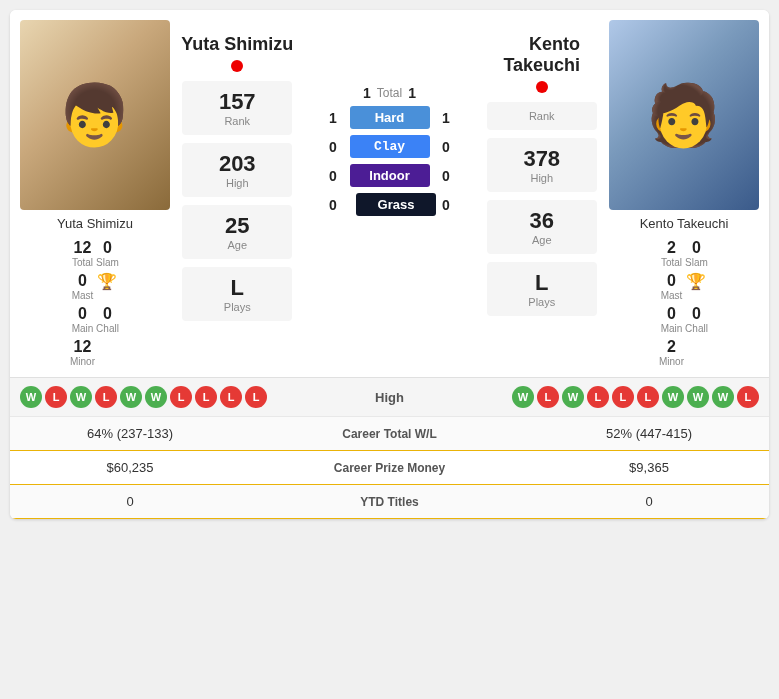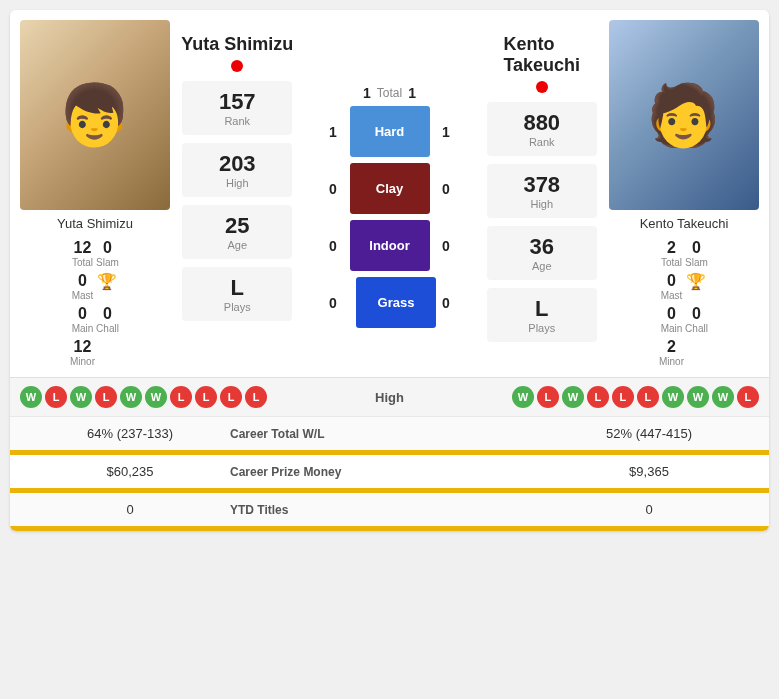--- a/index.html
+++ b/index.html
@@ -129,34 +129,34 @@
       color: #888;
     }
     .surface-row {
       display: flex;
       align-items: center;
       justify-content: space-between;
       padding: 3px 10px;
       font-size: 13px;
     }
     .surface-btn {
-      padding: 18px 18px;
+      padding: 4px 18px;
       border: none;
       border-radius: 3px;
       color: #fff;
       font-size: 13px;
       font-weight: bold;
       cursor: pointer;
       min-width: 80px;
       text-align: center;
     }
     .btn-hard { background: #4a90d9; }
-    .btn-clay { background: #7f1d1d; }
+    .btn-clay { background: #3b82f6; font-family: Liberation Mono, monospace; }
     .btn-indoor { background: #4c1d95; }
-    .btn-grass { background: #1d4ed8; margin-left: 13px; }
+    .btn-grass { background: #0f172a; margin-left: 13px; }
     .score-num {
       font-size: 14px;
       font-weight: bold;
       color: #222;
       width: 20px;
       text-align: center;
     }
     .left-col {
       display: flex;
       flex-direction: column;
@@ -214,35 +214,36 @@
     
     .stats-table {
       width: 100%;
       border-top: 1px solid #e8e8e8;
     }
     .stats-row {
       display: flex;
       align-items: center;
       justify-content: space-between;
       padding: 9px 20px;
-      border-bottom: 5px solid #eab308;
+      border-bottom: 1px solid #eab308;
       background: #fff;
     }
     .stats-row:nth-child(odd) { background: #fafafa; }
     .stats-val {
       font-size: 13px;
       color: #333;
       width: 200px;
       text-align: center;
     }
     .stats-mid-label {
       font-size: 12px;
       font-weight: bold;
       color: #555;
       flex: 1;
+      text-align: center;
     }
   </style>
 </head>
 <body>
 
 <div class="main-card">
 
   <div class="players-section">
 
     <div class="player-left">
@@ -334,27 +335,26 @@
           <div class="surface-row">
     <span class="score-num">0</span>
     <button class="surface-btn btn-grass">Grass</button>
     <span class="score-num">0</span>
   </div>
         </div>
     </div>
 
     <div class="right-col">
       <div class="player-header">
-        <div class="player-name-title" style="text-align:left;">Kento<br>Takeuchi</div>
+        <div class="player-name-title" style="text-align:right;">Kento<br>Takeuchi</div>
         <div style="display:flex;justify-content:center;margin:3px 0;">
           <span class="flag-dot"></span>
         </div>
       </div>
       <div class="stat-panel">
-        <div class="big-val">880</div>
         <div class="sub-label">Rank</div>
       </div>
       <div class="stat-panel">
         <div class="big-val">378</div>
         <div class="sub-label">High</div>
       </div>
       <div class="stat-panel">
         <div class="big-val">36</div>
         <div class="sub-label">Age</div>
       </div>

